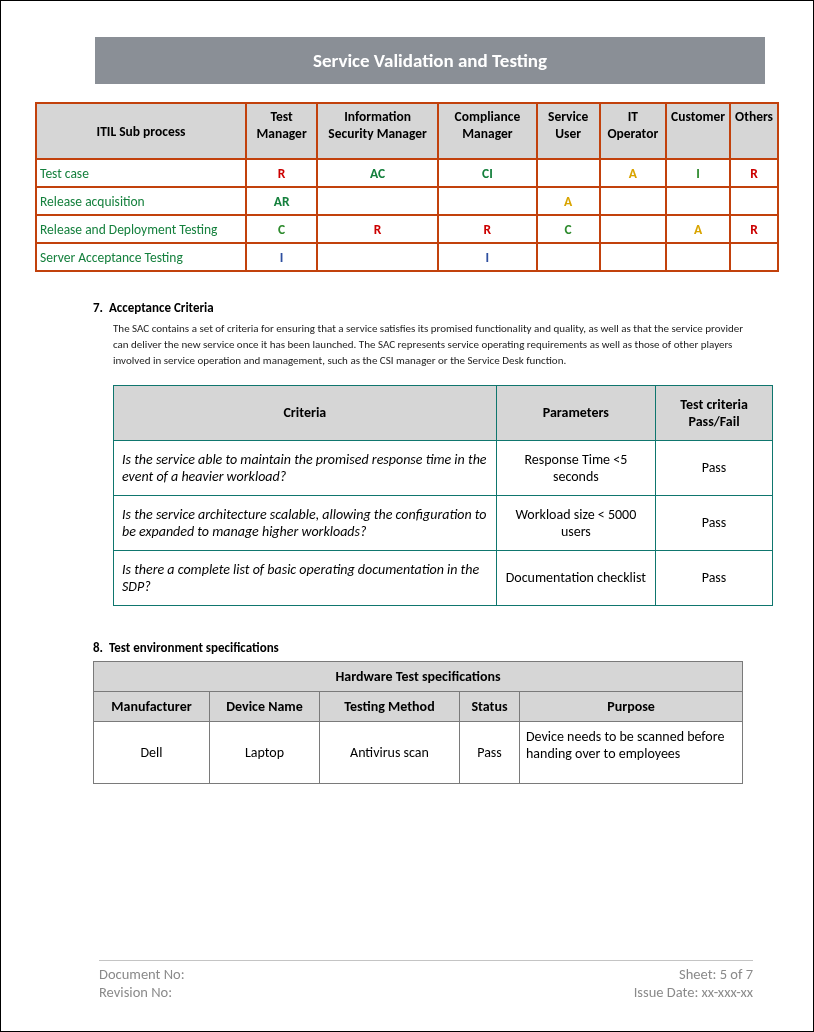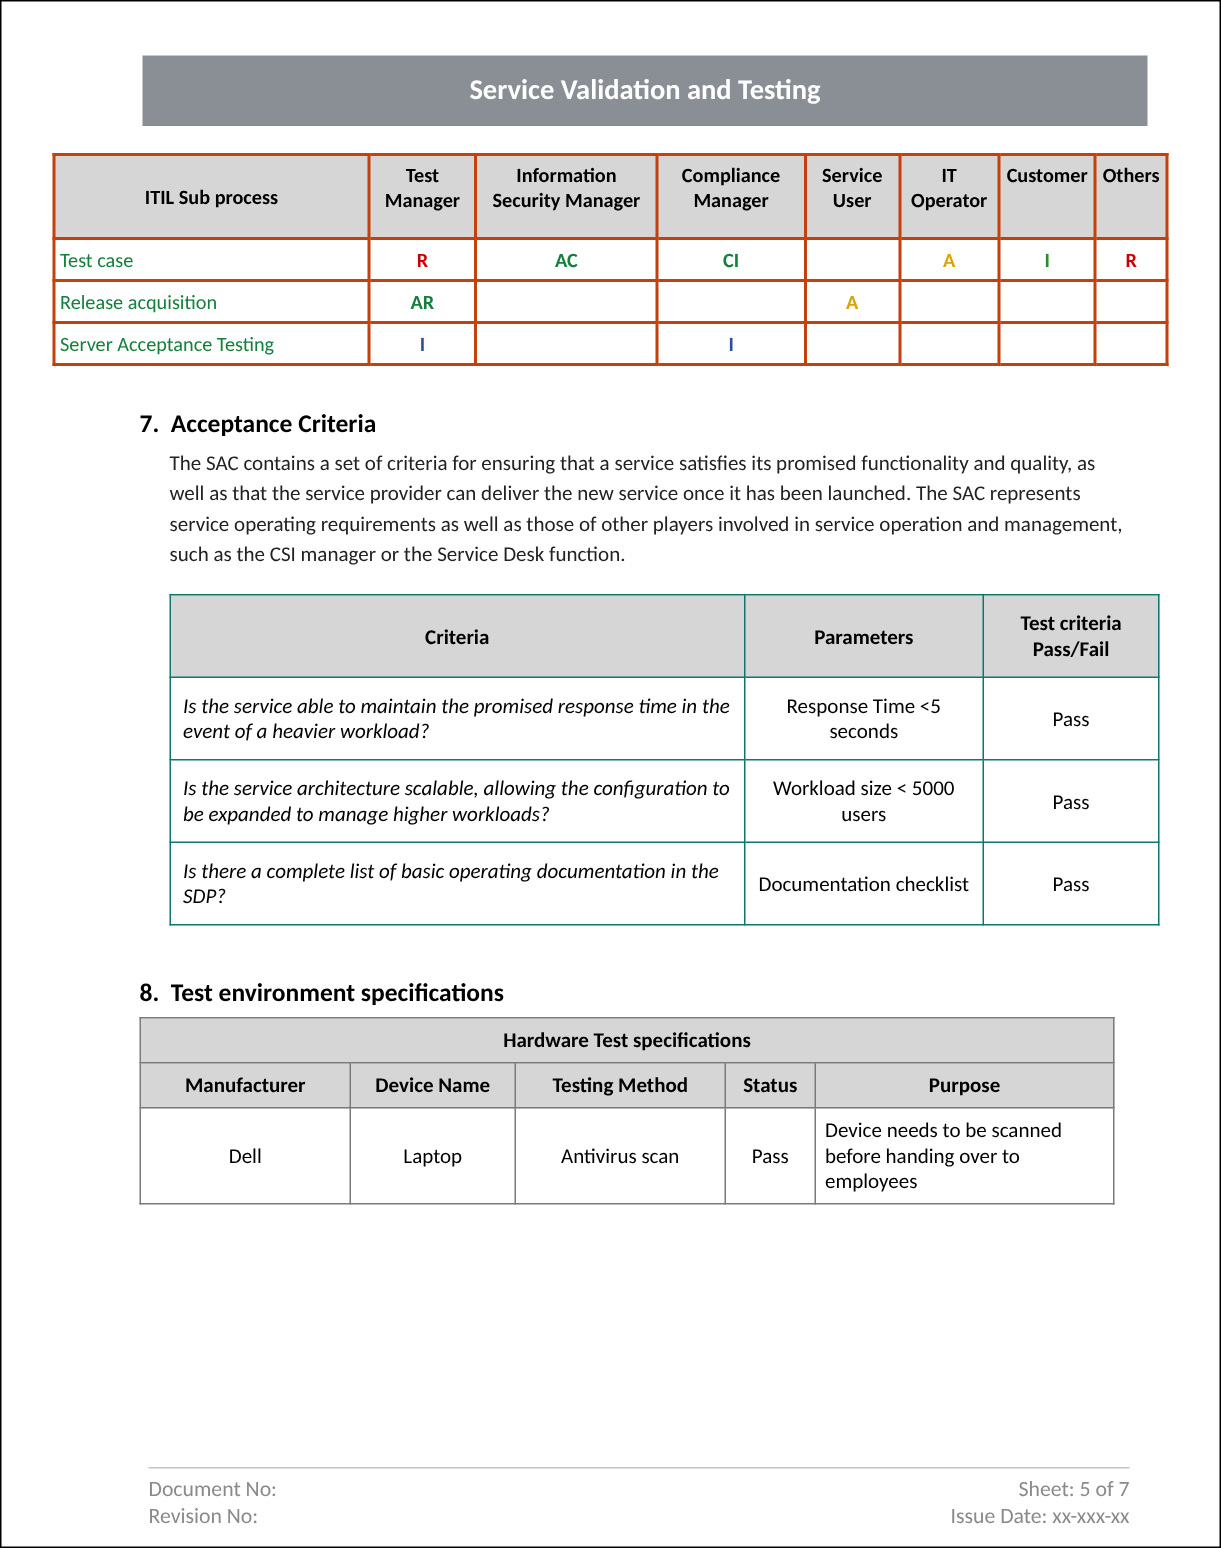--- a/index.html
+++ b/index.html
@@ -59,26 +59,26 @@
   .R { color: #cc0000; }
   .A { color: #d9a400; }
   .C { color: #2e8b2e; }
   .I { color: #2e4fa0; }
   .plain { color: #15803d; font-weight: normal; }
 
   .section {
     margin: 28px 0 0 58px;
   }
   .section-head {
-    font-size: 17px;
+    font-size: 13px;
     font-weight: bold;
     margin-bottom: 6px;
   }
   .section-body {
-    font-size: 14px;
+    font-size: 11px;
     line-height: 1.45;
     color: #222;
     margin-right: 30px;
     margin-left: 20px;
   }
 
   table.criteria {
     border-collapse: collapse;
     width: 660px;
     margin: 16px 0 0 20px;
@@ -113,21 +113,21 @@
   }
   table.hw .hw-title th {
     font-size: 14px;
     padding: 6px 0;
   }
   table.hw td.center { text-align: center; margin-top: 40px; }
   table.hw td.left { text-align: left; vertical-align: top; }
 
   .footer {
     position: absolute;
-    bottom: 12px;
+    bottom: 30px;
     left: 98px;
     right: 60px;
     color: #8a8a8a;
     font-size: 14.5px;
   }
   .footer-line {
     border-top: 1px solid #c4c4c4;
     margin-bottom: 4px;
   }
   .footer-row {
@@ -170,20 +170,30 @@
           <td class="subproc plain" style="font-weight: normal;">Release acquisition</td>
           <td class="plain">AR</td>
           <td></td>
           <td></td>
           <td class="A">A</td>
           <td></td>
           <td></td>
           <td></td>
         </tr>
         <tr>
+          <td class="subproc plain" style="font-weight: normal;">Release and Deployment Testing</td>
+          <td class="C">C</td>
+          <td class="R">R</td>
+          <td class="R">R</td>
+          <td class="C">C</td>
+          <td></td>
+          <td class="A">A</td>
+          <td class="R">R</td>
+        </tr>
+        <tr>
           <td class="subproc plain" style="font-weight: normal;">Server Acceptance Testing</td>
           <td class="I">I</td>
           <td></td>
           <td class="I">I</td>
           <td></td>
           <td></td>
           <td></td>
           <td></td>
         </tr>
       </tbody>
@@ -228,21 +238,21 @@
     <div class="section-head">
       <span>8.</span>
       &nbsp;<span>Test environment specifications</span>
     </div>
     <table class="hw">
       <thead>
         <tr class="hw-title">
             <th colspan="5">Hardware Test specifications</th>
           </tr>
         <tr id="hw-head">
-            <th style="width: 140px; margin-left: 28px;">Manufacturer</th>
+            <th style="width: 116px; margin-left: 28px;">Manufacturer</th>
             <th style="width: 110px;">Device Name</th>
             <th style="width: 140px;">Testing Method</th>
             <th style="width: 60px;">Status</th>
             <th>Purpose</th>
           </tr>
       </thead>
       <tbody id="hw-body">
           <tr>
             <td class="center" style="vertical-align: middle; height: 62px;">Dell</td>
             <td class="center" style="vertical-align: middle; height: 62px;">Laptop</td>

